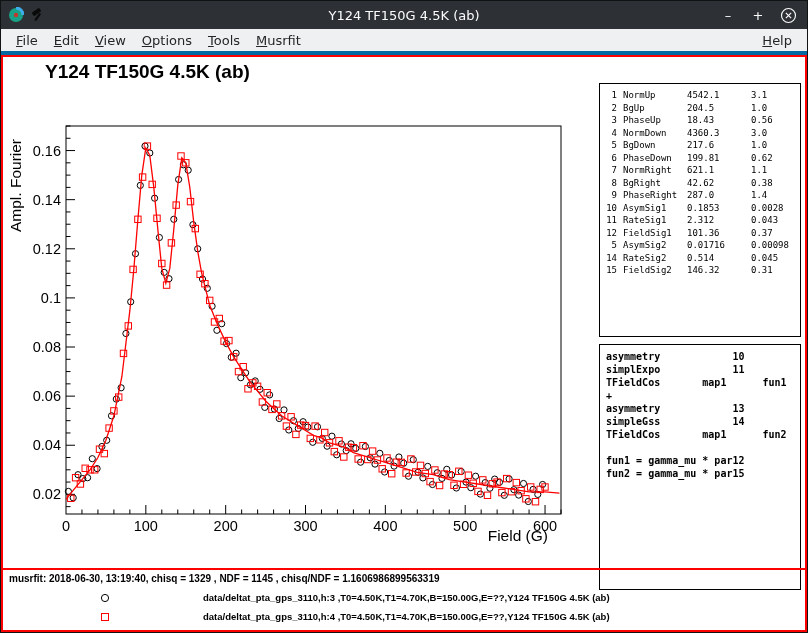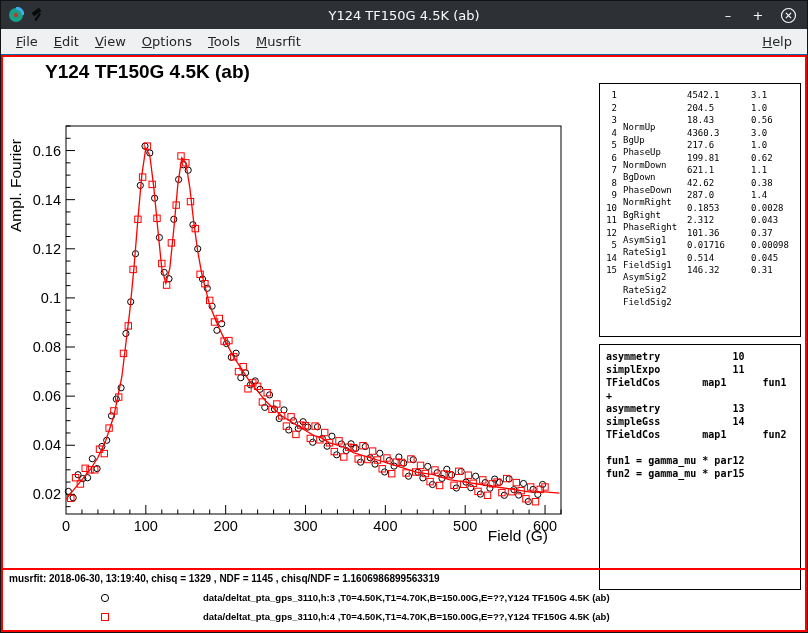--- a/index.html
+++ b/index.html
@@ -10,40 +10,40 @@
   
   .titlebar { height:28px; background:#2d3136; display:flex; align-items:center; color:#fcfcfc;
               font-size:13px; position:relative; flex:0 0 auto; }
   .tb-left { display:flex; align-items:center; gap:6px; padding-left:7px; }
   .tb-title { position:absolute; left:0; right:0; text-align:center; pointer-events:none; }
   .tb-controls { margin-left:auto; display:flex; align-items:center; gap:12px; padding-right:10px; }
   .winbtn { width:18px; height:18px; display:flex; align-items:center; justify-content:center;
             color:#fcfcfc; font-size:13px; cursor:pointer; }
 
   
-  .menubar { height:26px; background:#eff0f1; border-bottom:1px solid #0369a1; display:flex;
+  .menubar { height:26px; background:#eff0f1; border-bottom:4px solid #0369a1; display:flex;
              align-items:center; font-size:13px; color:#232627; padding:0 8px; gap:2px; flex:0 0 auto; }
   .menu-item { padding:3px 7px; cursor:default; }
   .menu-spacer { flex:1; }
 
   
   .canvas { flex:1; background:#ffffff; border:2px solid #ff0000; position:relative; overflow:hidden; }
   .canvas-title { position:absolute; left:42px; top:4px; font:bold 19px "Liberation Sans", sans-serif;
                   color:#000; z-index:3; }
   .plot-svg { position:absolute; left:0; top:0; }
 
   .tick-label { font:14.5px "Liberation Sans", sans-serif; fill:#000; }
   .axis-title { font:15.5px "Liberation Sans", sans-serif; fill:#000; }
 
   .param-box { position:absolute; left:596px; top:26px; width:202px; height:254px;
                border:1px solid #000; background:#fff; padding:5px 4px 0 4px;
                font:9px "DejaVu Sans Mono", monospace; color:#000; }
   .param-row { display:flex; height:12.5px; line-height:12.5px; white-space:pre; }
   .p-num  { width:13px; text-align:right; }
-  .p-name { width:64px; margin-left:6px;margin-top:32px; }
+  .p-name { width:64px; margin-left:6px; }
   .p-val  { width:64px; }
   .p-err  { flex:1; }
 
   .theory-box { position:absolute; left:596px; top:287px; width:202px; height:246px;
                 border:1px solid #000; background:#fff; padding:5px 6px;
                 font:bold 10px "DejaVu Sans Mono", monospace; color:#000; }
   .theory-line { white-space:pre; line-height:13px; min-height:13px; }
 
   .pad-divider { position:absolute; left:0; right:0; top:511px; border-top:2px solid #ff0000; }
   .fit-info { position:absolute; left:6px; top:516px; font:bold 10px "Liberation Sans", sans-serif; color:#000; }

